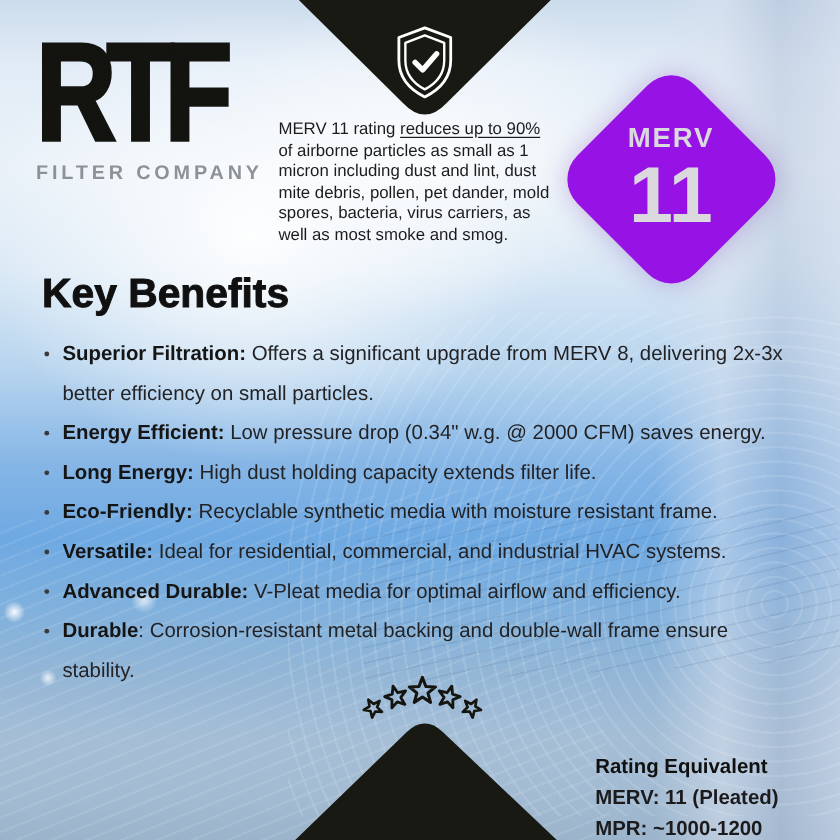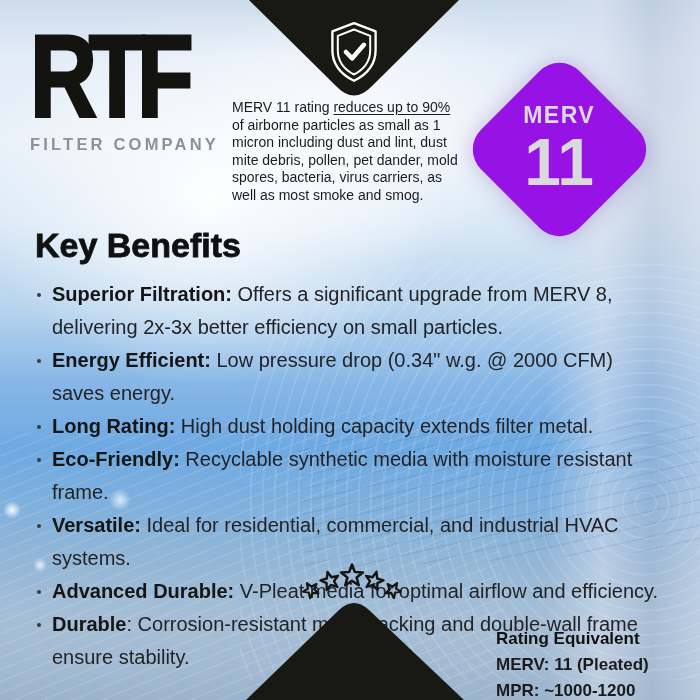--- a/index.html
+++ b/index.html
@@ -99,21 +99,21 @@
   
   .benefits { position:absolute; left:35px; top:226px; width:632px; }
   .benefits h2 {
     font-size:34px; font-weight:800; color:#101010;
     -webkit-text-stroke: 0.8px #101010;
     letter-spacing:0; margin-bottom:13px;
   }
   .benefits ul { list-style:none; }
   .benefits li {
     position:relative; padding-left:17px;
-    font-size:20px; line-height:33px; color:#232326; font-weight:500;
+    font-size:17px; line-height:33px; color:#232326; font-weight:500;
   }
   .benefits li .dot {
     position:absolute; left:2px; top:14.5px;
     width:4px; height:4px; border-radius:50%; background:#3a3a3a;
   }
   .benefits li .b { font-weight:700; color:#151515; }
 
   
   .stars-svg { position:absolute; left:287px; top:559px; }
   .bottom-triangle-svg { position:absolute; left:0; bottom:0; }
@@ -154,21 +154,21 @@
       <div class="merv-label">MERV</div>
       <div class="merv-value">11</div>
     </div>
   </div>
 
   <div class="benefits">
     <h2>Key Benefits</h2>
     <ul>
       <li><span class="dot"></span><span class="b">Superior Filtration:</span><span> Offers a significant upgrade from MERV 8, delivering 2x-3x better efficiency on small particles.</span></li>
       <li><span class="dot"></span><span class="b">Energy Efficient:</span><span> Low pressure drop (0.34" w.g. @ 2000 CFM) saves energy.</span></li>
-      <li><span class="dot"></span><span class="b">Long Rating:</span><span> High dust holding capacity extends filter metal.</span></li>
+      <li><span class="dot"></span><span class="b">Long Energy:</span><span> High dust holding capacity extends filter life.</span></li>
       <li><span class="dot"></span><span class="b">Eco-Friendly:</span><span> Recyclable synthetic media with moisture resistant frame.</span></li>
       <li><span class="dot"></span><span class="b">Versatile:</span><span> Ideal for residential, commercial, and industrial HVAC systems.</span></li>
       <li><span class="dot"></span><span class="b">Advanced Durable:</span><span> V-Pleat media for optimal airflow and efficiency.</span></li>
       <li><span class="dot"></span><span class="b">Durable</span><span>: Corrosion-resistant metal backing and double-wall frame ensure stability.</span></li>
     </ul>
   </div>
 
   <svg class="stars-svg" width="130" height="46" viewBox="0 0 130 46">
     <g fill="none" stroke="#15150f" stroke-linejoin="round">
       <g transform="translate(24,31) rotate(-30) scale(0.8)">

